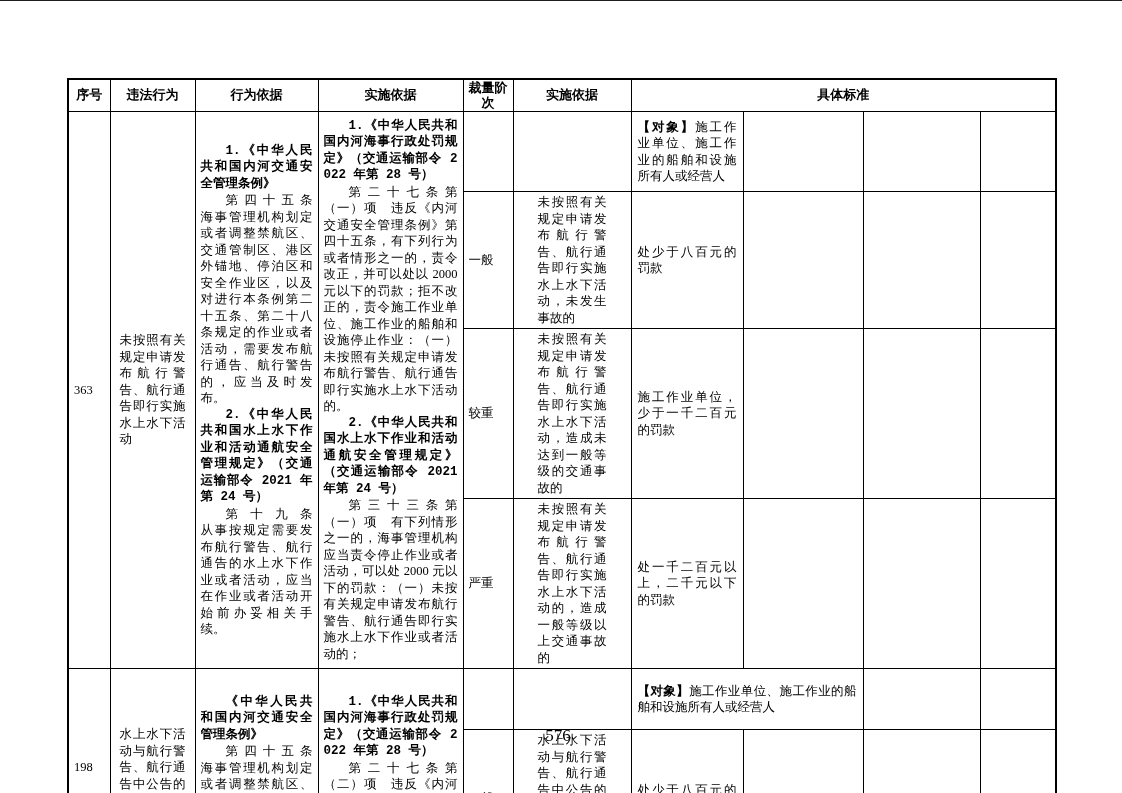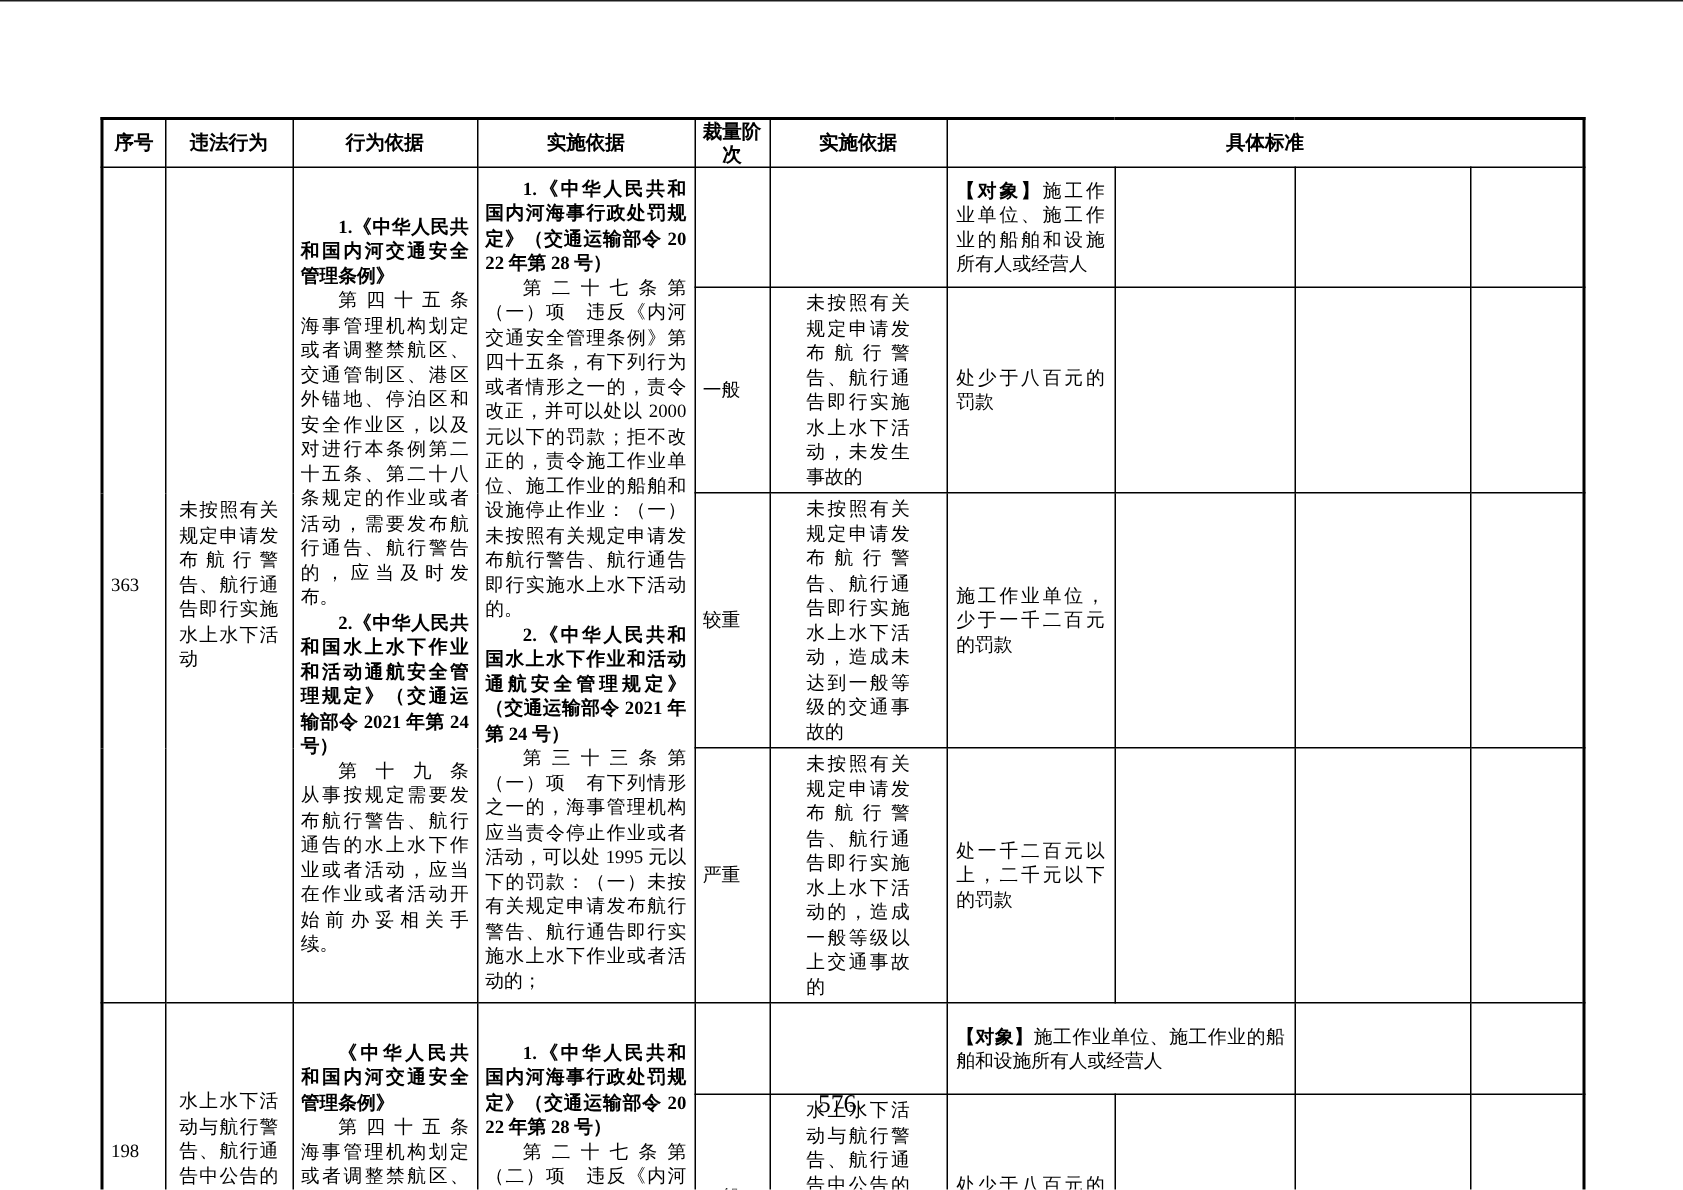--- a/index.html
+++ b/index.html
@@ -15,21 +15,21 @@
     border-collapse:collapse;table-layout:fixed;
     border:2px solid #000;
   }
   td,th{border:1px solid #000;padding:2px 5px;vertical-align:middle;
         font-size:12.5px;line-height:16.5px;word-break:break-all;}
   th{font-weight:bold;text-align:center;font-size:13px;line-height:14.5px;padding:1px 2px;}
   td.center{}
   td.behavior{text-align:justify;text-justify:inter-character;padding:2px 9px;}
   td.law{padding:1px 5px;}
   td.law p{margin:0;text-indent:2em;text-align:justify;text-justify:inter-character;}
-  td.law p.bold{font-weight:bold;}
+  td.law p.bold{font-weight:bold;font-family:Liberation Mono, monospace;}
   td.cond{text-align:justify;text-justify:inter-character;padding:2px 24px;}
   td.std{text-align:justify;text-justify:inter-character;padding:2px 6px;}
   td.target{text-align:justify;text-justify:inter-character;padding:2px 6px;}
   .bold{font-weight:bold;}
   .clip{max-height:148px;overflow:hidden;}
   .page-footer{
     position:absolute;left:0;top:726px;width:1116px;text-align:center;
     font-size:17px;font-family:"Liberation Serif","DejaVu Serif",serif;
   }
 </style>
@@ -69,21 +69,21 @@
     <td class="law" rowspan="4">
           <p class="bold">1.《中华人民共和国内河交通安全管理条例》</p>
           <p>第四十五条　　海事管理机构划定或者调整禁航区、交通管制区、港区外锚地、停泊区和安全作业区，以及对进行本条例第二十五条、第二十八条规定的作业或者活动，需要发布航行通告、航行警告的，应当及时发布。</p>
           <p class="bold">2.《中华人民共和国水上水下作业和活动通航安全管理规定》（交通运输部令 2021 年第 24 号）</p>
           <p>第十九条　　从事按规定需要发布航行警告、航行通告的水上水下作业或者活动，应当在作业或者活动开始前办妥相关手续。</p>
         </td>
     <td class="law" rowspan="4">
           <p class="bold">1.《中华人民共和国内河海事行政处罚规定》（交通运输部令 2022 年第 28 号）</p>
           <p>第二十七条第（一）项　违反《内河交通安全管理条例》第四十五条，有下列行为或者情形之一的，责令改正，并可以处以 2000 元以下的罚款；拒不改正的，责令施工作业单位、施工作业的船舶和设施停止作业：（一）未按照有关规定申请发布航行警告、航行通告即行实施水上水下活动的。</p>
           <p class="bold">2.《中华人民共和国水上水下作业和活动通航安全管理规定》（交通运输部令 2021 年第 24 号）</p>
-          <p>第三十三条第（一）项　有下列情形之一的，海事管理机构应当责令停止作业或者活动，可以处 1995 元以下的罚款：（一）未按有关规定申请发布航行警告、航行通告即行实施水上水下作业或者活动的；</p>
+          <p>第三十三条第（一）项　有下列情形之一的，海事管理机构应当责令停止作业或者活动，可以处 2000 元以下的罚款：（一）未按有关规定申请发布航行警告、航行通告即行实施水上水下作业或者活动的；</p>
         </td>
     <td></td>
     <td></td>
     <td class="target"><span class="bold">【对象】</span><span>施工作业单位、施工作业的船舶和设施所有人或经营人</span></td>
     <td></td>
     <td></td>
     <td></td>
   </tr>
 
   <tr style="height:85px">

